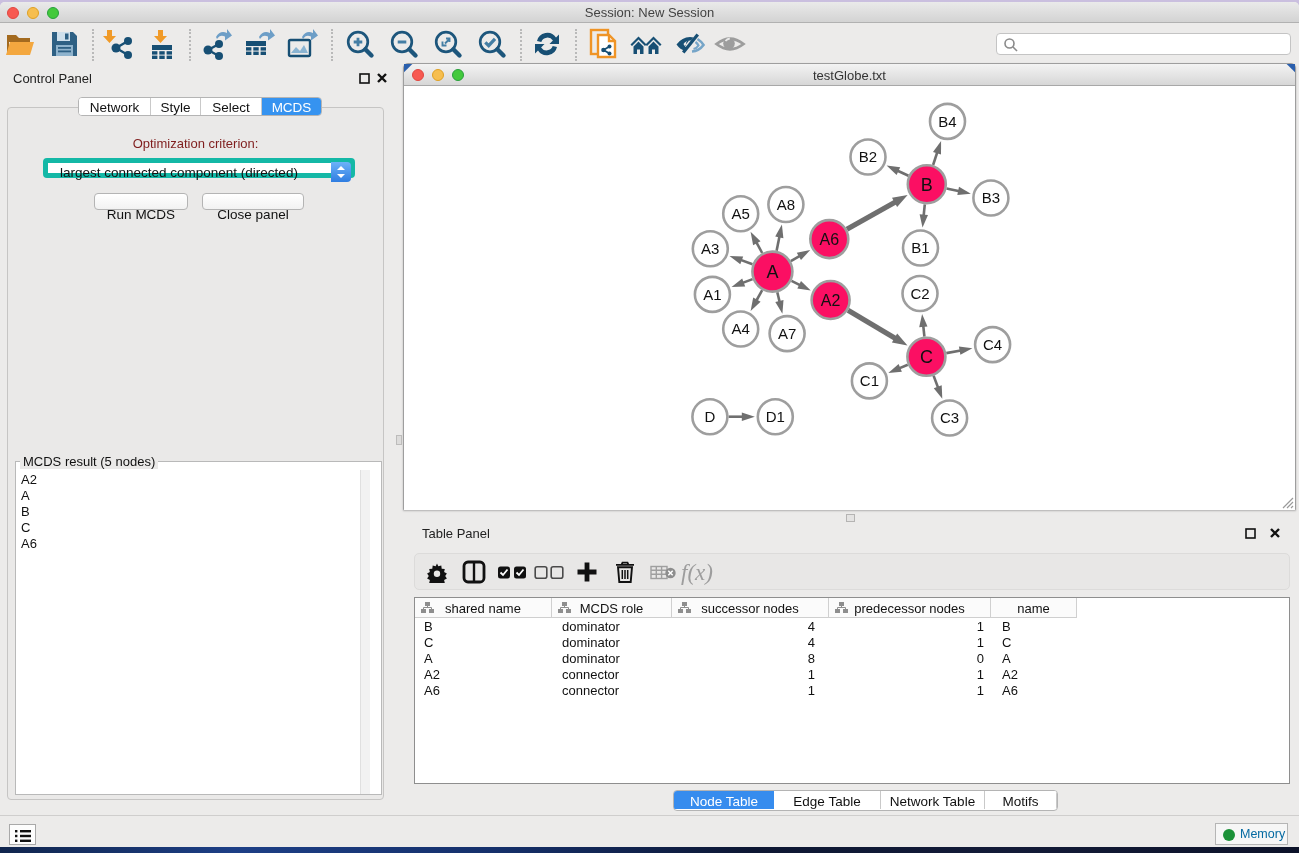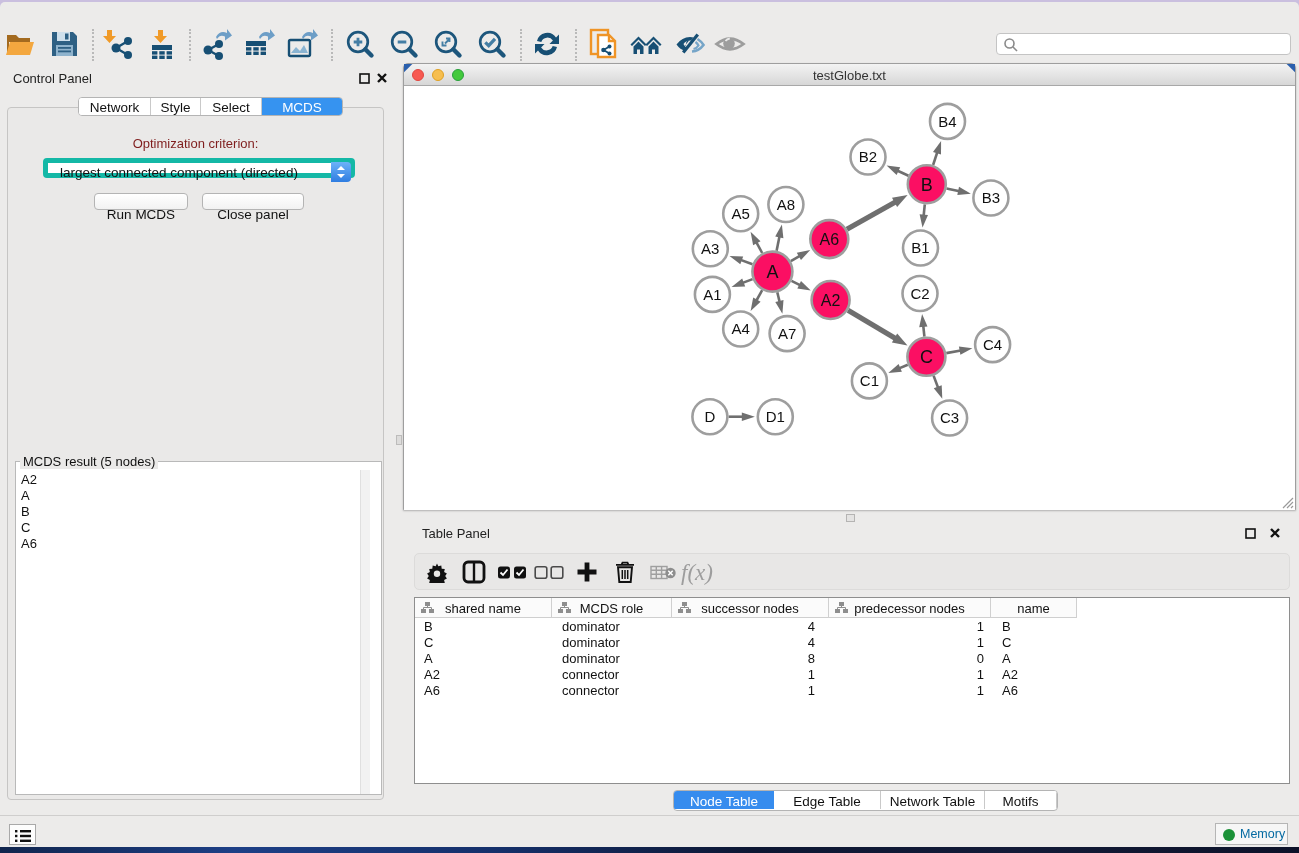--- a/index.html
+++ b/index.html
@@ -69,20 +69,26 @@
 #statusbar { position:absolute; left:0; top:813px; width:1299px; height:32px; background:#ecebea; border-top:1px solid #cfcecd; }
 #sb-left { position:absolute; left:9px; top:8px; width:27px; height:21px; background:#fdfdfd; border:1px solid #a9a9a9; }
 #sb-mem { position:absolute; right:11px; top:7px; width:73px; height:22px; background:#f6f6f6; border:1px solid #b5b5b5; font-size:12.5px; color:#0369a1; }
 #sb-mem .dot { position:absolute; left:7px; top:5px; width:12px; height:12px; border-radius:50%; background:#1b9138; }
 #sb-mem .mtext { position:absolute; left:24px; top:3px; }
 </style>
 </head>
 <body>
 <div id="desktop-top"></div>
 <div id="app">
+<div id="titlebar">
+  <div class="title">Session: New Session</div>
+  <div class="tl" id="tl-r"></div>
+      <div class="tl" id="tl-y"></div>
+      <div class="tl" id="tl-g"></div>
+</div>
 <div id="toolbar">
 <div class="tsep" style="left:92px"></div>
 <div class="tsep" style="left:189px"></div>
 <div class="tsep" style="left:331px"></div>
 <div class="tsep" style="left:520px"></div>
 <div class="tsep" style="left:575px"></div>
 
 <svg class="ticon" style="left:4px;top:4px" width="34" height="34" viewBox="0 0 32 32">
 <path d="M3 7 h9 l3 3 h11 v4 H3 z" fill="#a36a1f"></path>
 <path d="M3 7 v18 h3 l-1 2 V7z" fill="#a36a1f"></path>
@@ -219,21 +225,21 @@
         <rect x="1" y="1" width="9" height="9" fill="none" stroke="#111" stroke-width="1.6"></rect>
       </svg>
   <svg class="wicon" style="left:376px; top:8px" width="12" height="12" viewBox="0 0 12 12">
         <path d="M2 2 L10 10 M10 2 L2 10" stroke="#111" stroke-width="2.4"></path>
       </svg>
   <div id="cp-box"></div>
   <div id="cp-tabs">
     <div class="tab" style="width:72px">Network</div>
         <div class="tab" style="width:50px">Style</div>
         <div class="tab" style="width:61px">Select</div>
-        <div class="tab sel" style="width:80px">MCDS</div>
+        <div class="tab sel" style="width:59px">MCDS</div>
   </div>
   <div id="opt-label">Optimization criterion:</div>
   <div id="dropdown">
         <span class="dtext">largest connected component (directed)</span>
     <span class="dbtn"><svg width="20" height="20" viewBox="0 0 20 20">
             <path d="M6 8 L10 4 L14 8 z M6 12 L10 16 L14 12 z" fill="#fff"></path>
           </svg></span>
   </div>
   <div class="btn" id="btn-run">Run MCDS</div>
   <div class="btn" id="btn-close">Close panel</div>

